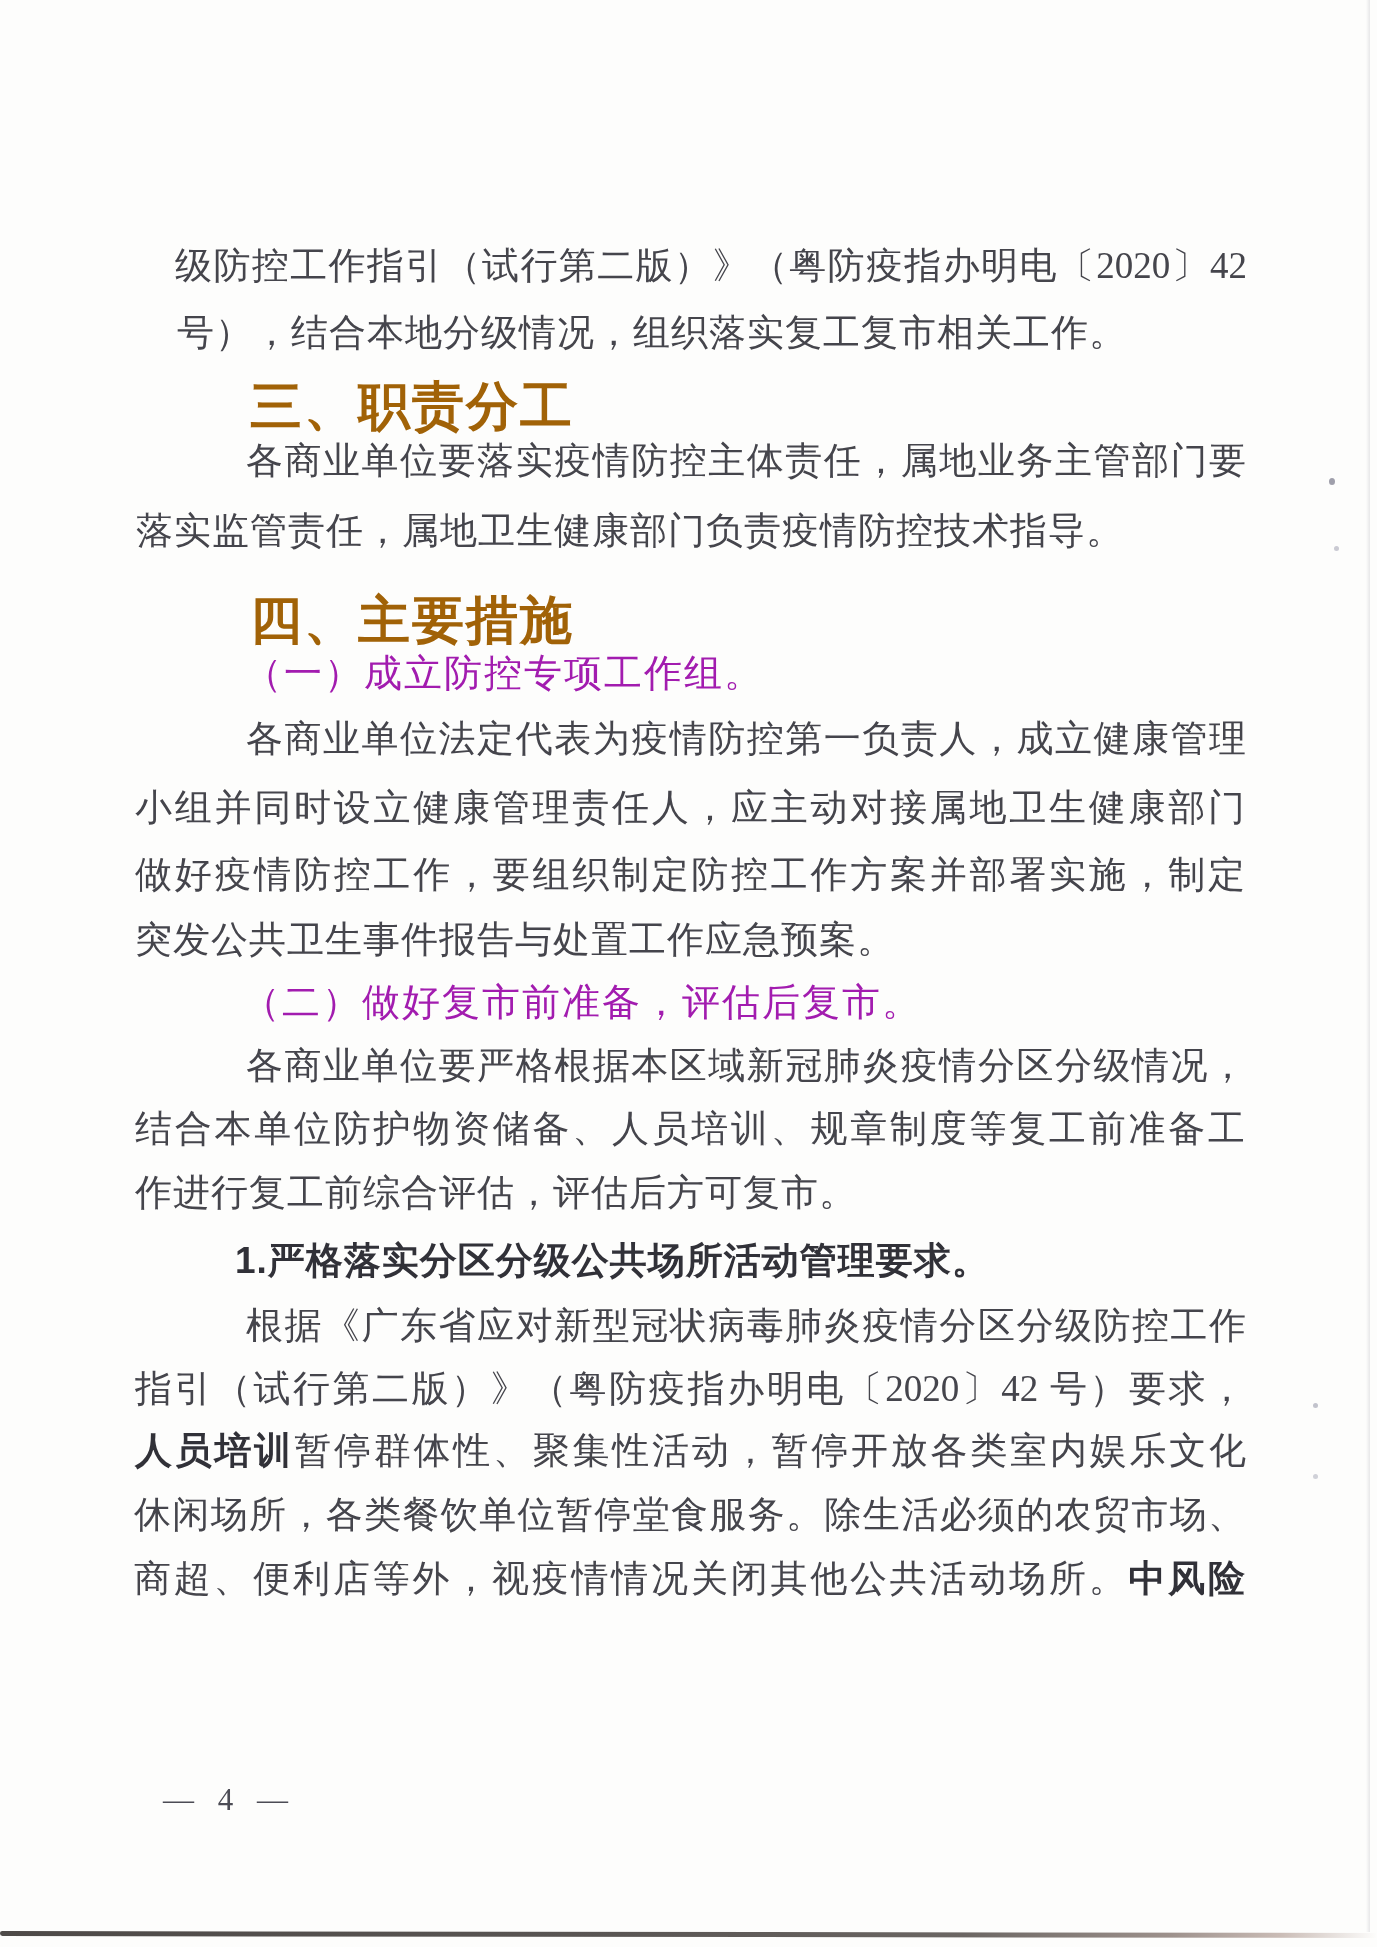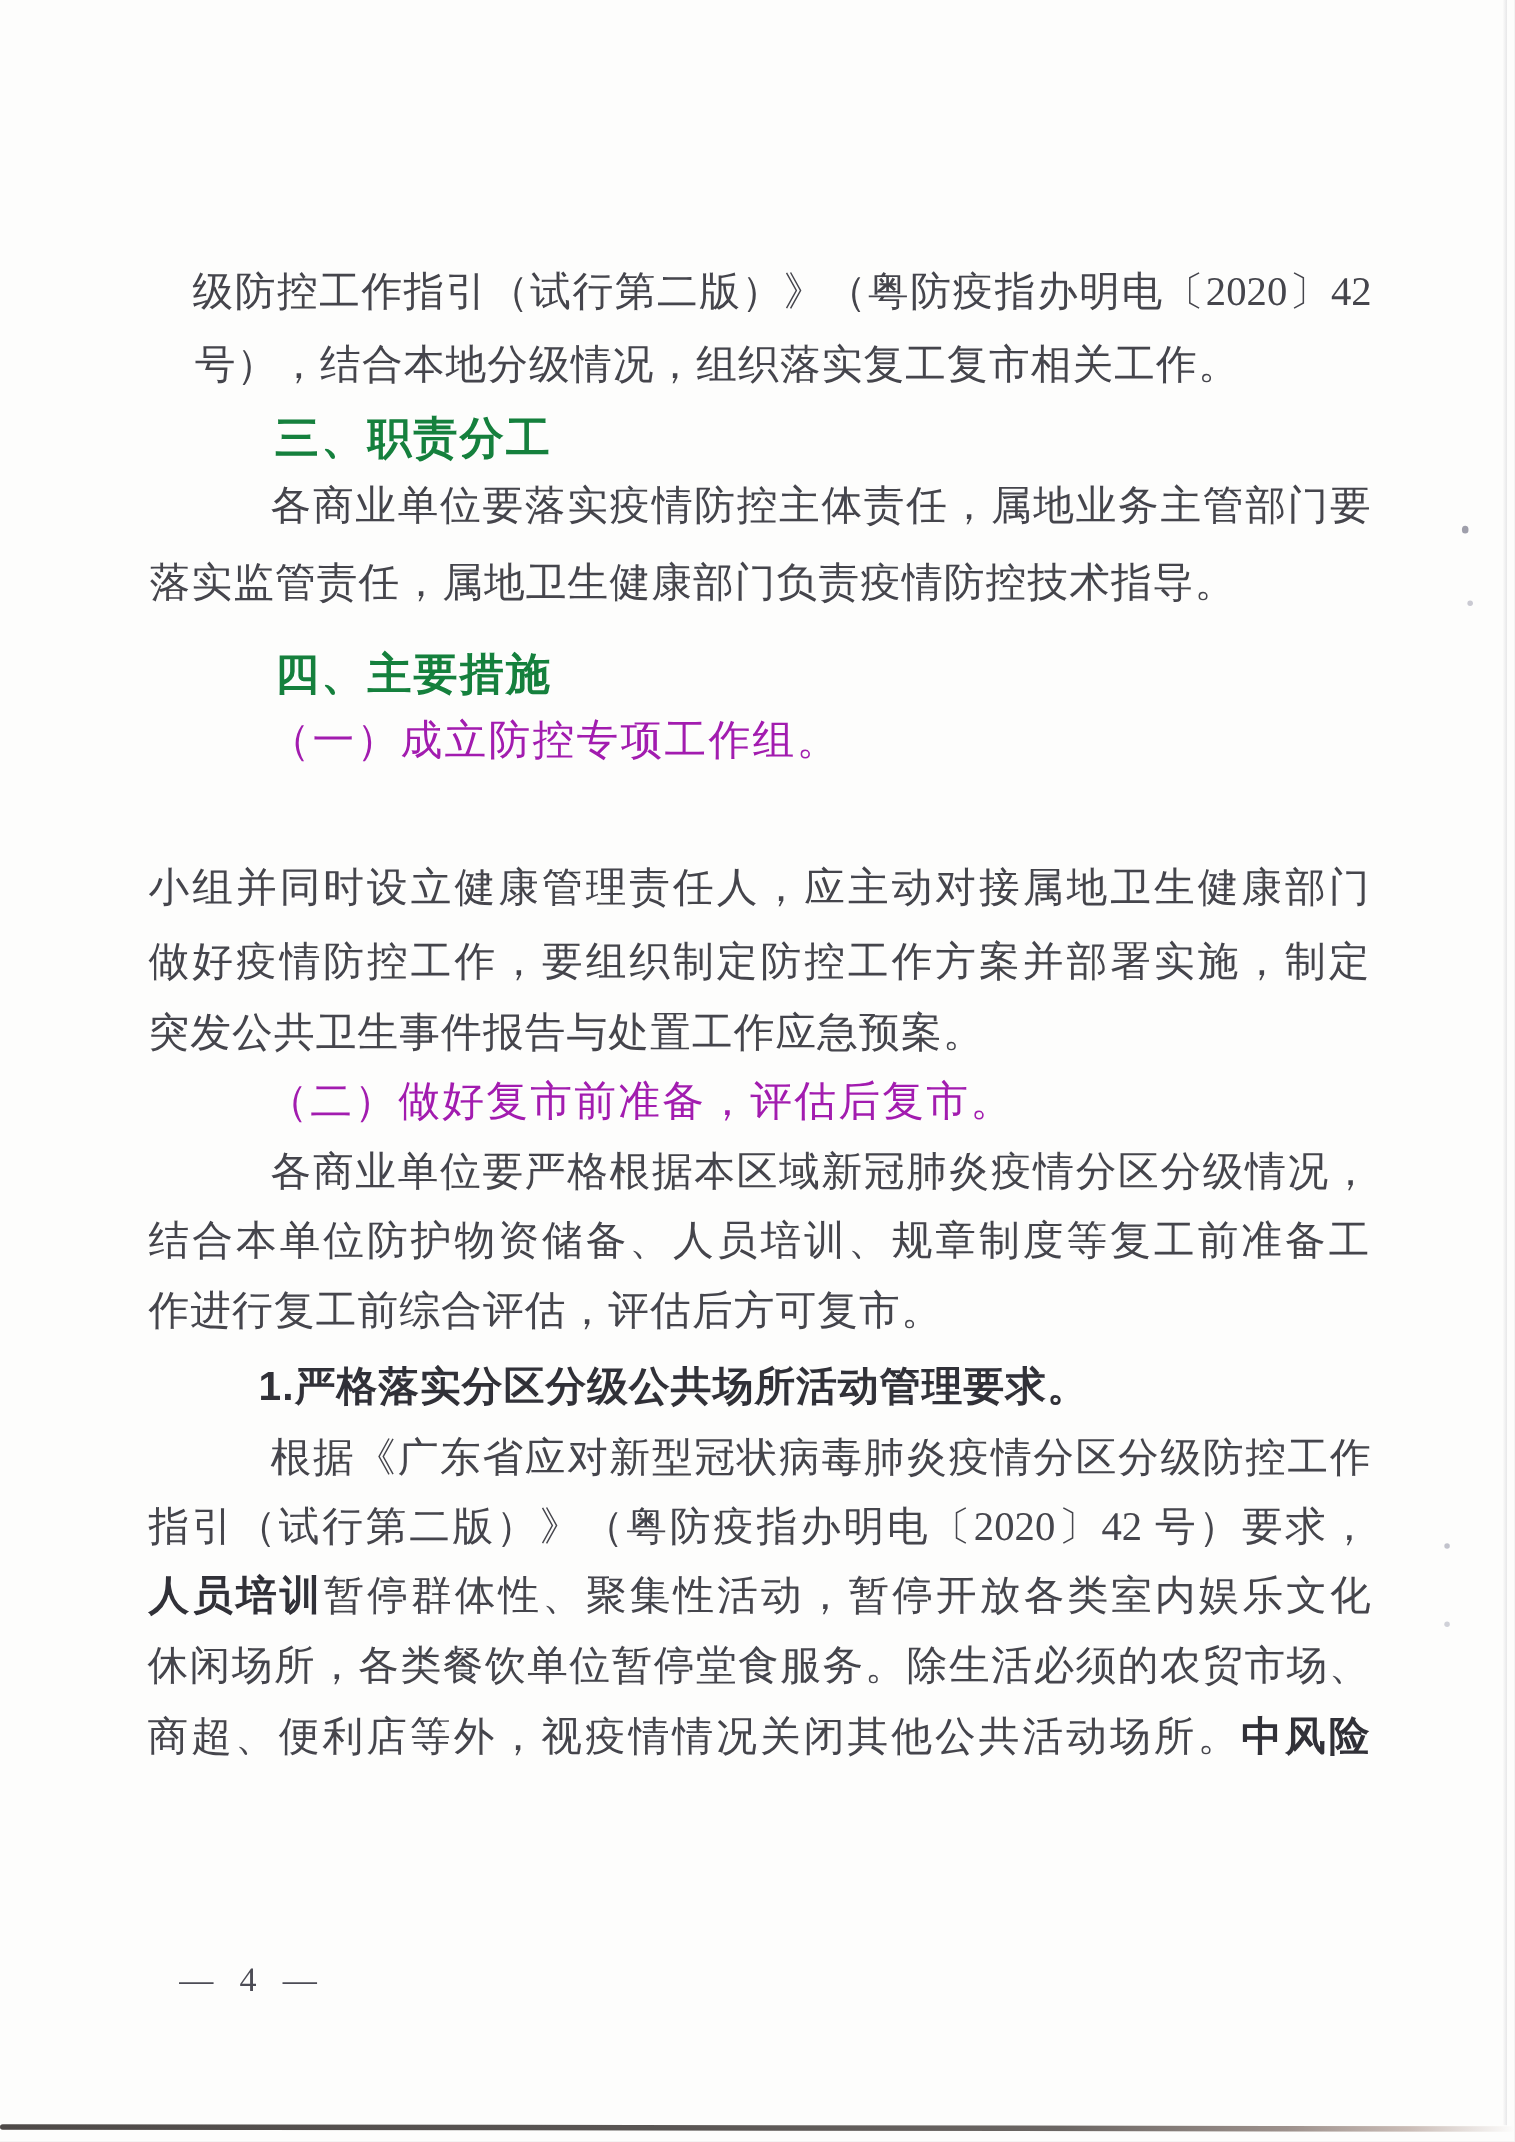--- a/index.html
+++ b/index.html
@@ -33,23 +33,23 @@
     white-space: normal;
     text-align: justify;
     text-align-last: justify;
     text-justify: inter-character;
     letter-spacing: 0;
   }
   
   .h {
     font-family: "Liberation Sans", "DejaVu Sans", sans-serif;
     font-weight: bold;
-    font-size: 40px;
+    font-size: 52px;
     letter-spacing: 2px;
-    color: #15803d;
+    color: #a16207;
   }
   
   .k {
     font-size: 38px;
     letter-spacing: 2px;
     color: #a21caf;
   }
   
   .hb {
     font-family: "Liberation Sans", "DejaVu Sans", sans-serif;
@@ -113,20 +113,21 @@
 
   <div class="line h" style="left:250px; top:374px;"><span>三、职责分工</span></div>
 
   <div class="line just" style="left:246px; top:438px; width:1000px;"><span>各商业单位要落实疫情防控主体责任，属地业务主管部门要</span></div>
   <div class="line" style="left:136px; top:508px;"><span>落实监管责任，属地卫生健康部门负责疫情防控技术指导。</span></div>
 
   <div class="line h" style="left:250px; top:588px;"><span>四、主要措施</span></div>
 
   <div class="line k" style="left:244px; top:650px;"><span>（一）成立防控专项工作组。</span></div>
 
+  <div class="line just" style="left:246px; top:716px; width:1000px;"><span>各商业单位法定代表为疫情防控第一负责人，成立健康管理</span></div>
   <div class="line just" style="left:135px; top:785px; width:1110px;"><span>小组并同时设立健康管理责任人，应主动对接属地卫生健康部门</span></div>
   <div class="line just" style="left:135px; top:852px; width:1110px;"><span>做好疫情防控工作，要组织制定防控工作方案并部署实施，制定</span></div>
   <div class="line" style="left:135px; top:917px;"><span>突发公共卫生事件报告与处置工作应急预案。</span></div>
 
   <div class="line k" style="left:242px; top:979px;"><span>（二）做好复市前准备，评估后复市。</span></div>
 
   <div class="line just" style="left:246px; top:1043px; width:1000px;"><span>各商业单位要严格根据本区域新冠肺炎疫情分区分级情况，</span></div>
   <div class="line just" style="left:135px; top:1106px; width:1110px;"><span>结合本单位防护物资储备、人员培训、规章制度等复工前准备工</span></div>
   <div class="line" style="left:135px; top:1170px;"><span>作进行复工前综合评估，评估后方可复市。</span></div>
 

